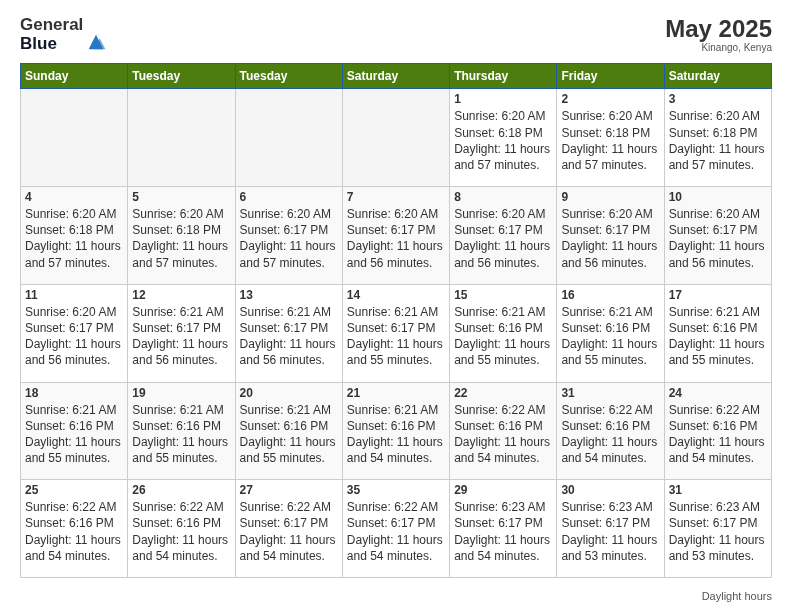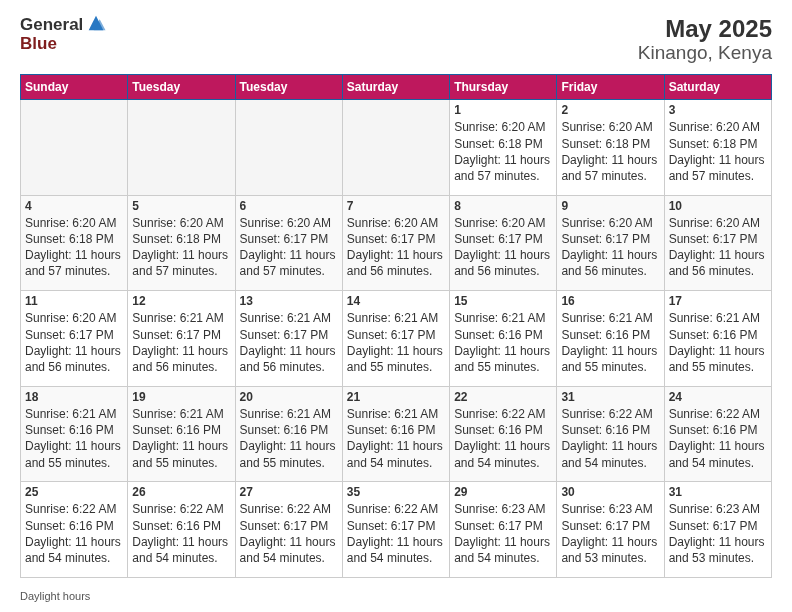--- a/index.html
+++ b/index.html
@@ -18,65 +18,65 @@
       flex-direction: column;
     }
     .header {
       display: flex;
       justify-content: space-between;
       align-items: flex-start;
       margin-bottom: 10px;
     }
     .logo {
       display: flex;
-      align-items: flex-start;
+      align-items: flex-end;
     }
     .logo-text {
       display: flex;
       flex-direction: column;
       line-height: 1.1;
     }
     .logo-general {
       font-size: 17px;
       font-weight: bold;
       color: #333;
     }
     .logo-blue {
       font-size: 17px;
       font-weight: bold;
-      color: #7f1d1d;
+      color: #0f172a;
     }
     .logo-icon {
       width: 22px;
       height: 22px;
       margin-left: 2px;
       margin-top: -4px;
     }
     .title-block {
       text-align: right;
     }
     .title-month {
       font-size: 24px;
       font-weight: bold;
       color: #333;
       line-height: 1.1;
     }
     .title-location {
-      font-size: 19px;
+      font-size: 10px;
       color: #555;
     }
     .calendar {
       flex: 1;
       border: 1px solid #ccc;
       border-collapse: collapse;
       width: 100%;
       table-layout: fixed;
     }
     .calendar th {
-      background: #be185d;
+      background: #4d7c0f;
       color: #fff;
       font-size: 12px;
       font-weight: bold;
       padding: 5px 4px;
       text-align: left;
       border: 1px solid #1a5fa0;
     }
     .calendar td {
       border: 1px solid #ccc;
       vertical-align: top;
@@ -97,21 +97,21 @@
     }
     .day-info {
       font-size: 12px;
       line-height: 1.35;
       color: #333;
     }
     .footer-note {
       font-size: 11px;
       color: #555;
       margin-top: 12px;
-      text-align: left;
+      text-align: right;
     }
     .calendar tr:nth-child(even) td:not(.empty) {
       background: #f9f9f9;
     }
     .calendar tbody tr:nth-child(odd) td:not(.empty) {
       background: #fff;
     }
   </style>
 </head>
 <body>

